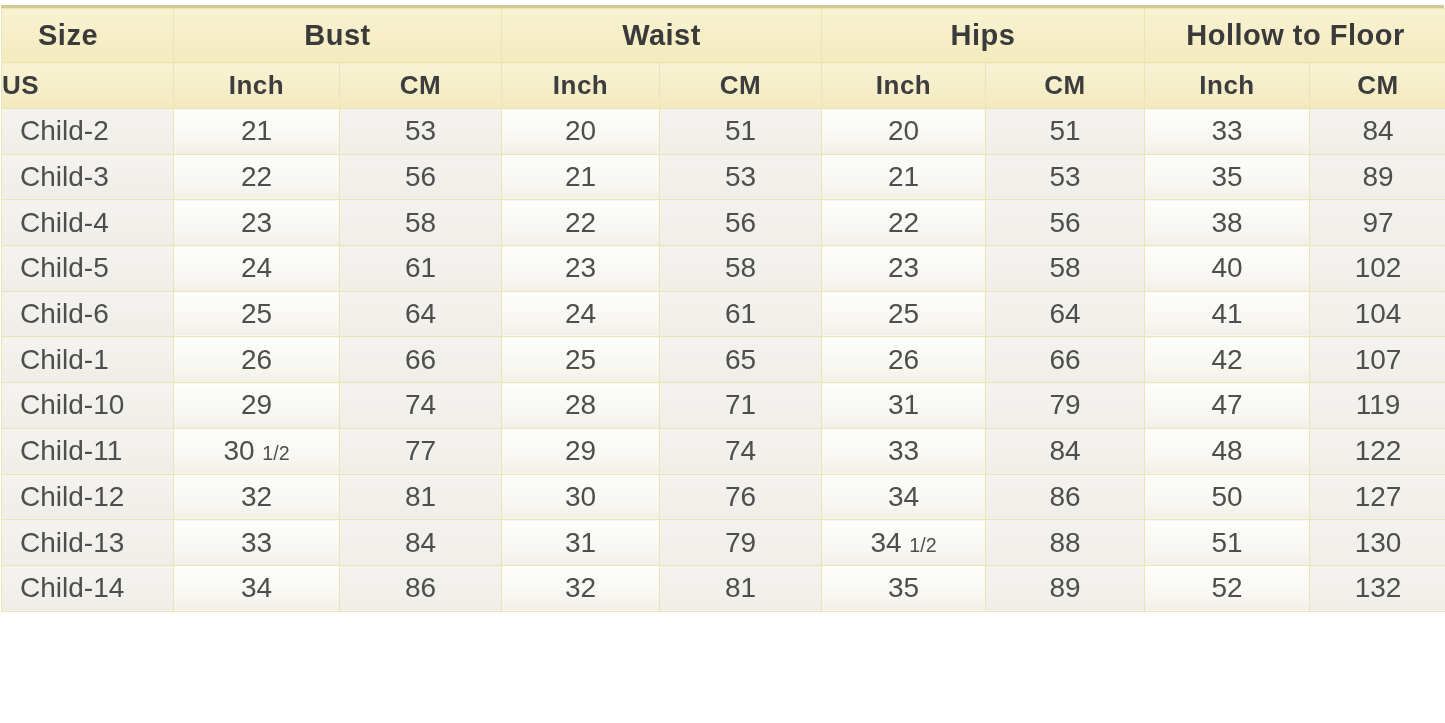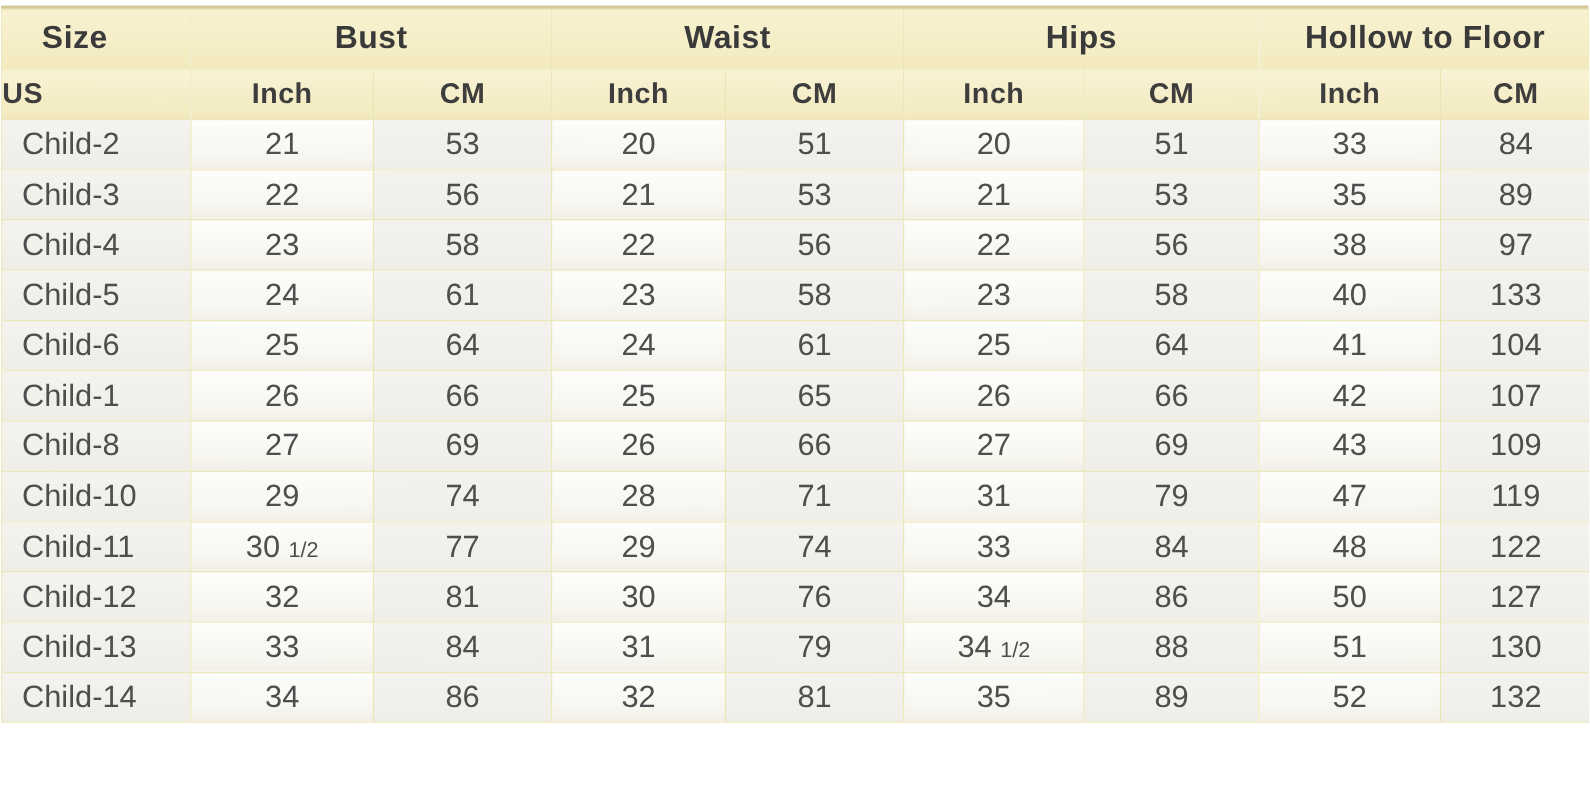--- a/index.html
+++ b/index.html
@@ -152,21 +152,21 @@
         </tr>
         <tr>
           <td class="first-col">Child-5</td>
           <td class="c-white">24</td>
           <td class="c-gray">61</td>
           <td class="c-white">23</td>
           <td class="c-gray">58</td>
           <td class="c-white">23</td>
           <td class="c-gray">58</td>
           <td class="c-white">40</td>
-          <td class="c-gray">133</td>
+          <td class="c-gray">102</td>
         </tr>
         <tr>
           <td class="first-col">Child-6</td>
           <td class="c-white">25</td>
           <td class="c-gray">64</td>
           <td class="c-white">24</td>
           <td class="c-gray">61</td>
           <td class="c-white">25</td>
           <td class="c-gray">64</td>
           <td class="c-white">41</td>
@@ -177,31 +177,20 @@
           <td class="c-white">26</td>
           <td class="c-gray">66</td>
           <td class="c-white">25</td>
           <td class="c-gray">65</td>
           <td class="c-white">26</td>
           <td class="c-gray">66</td>
           <td class="c-white">42</td>
           <td class="c-gray">107</td>
         </tr>
         <tr>
-          <td class="first-col">Child-8</td>
-          <td class="c-white">27</td>
-          <td class="c-gray">69</td>
-          <td class="c-white">26</td>
-          <td class="c-gray">66</td>
-          <td class="c-white">27</td>
-          <td class="c-gray">69</td>
-          <td class="c-white">43</td>
-          <td class="c-gray">109</td>
-        </tr>
-        <tr>
           <td class="first-col">Child-10</td>
           <td class="c-white">29</td>
           <td class="c-gray">74</td>
           <td class="c-white">28</td>
           <td class="c-gray">71</td>
           <td class="c-white">31</td>
           <td class="c-gray">79</td>
           <td class="c-white">47</td>
           <td class="c-gray">119</td>
         </tr>

